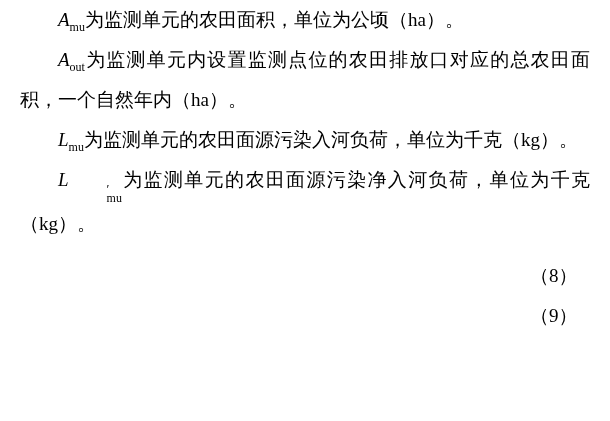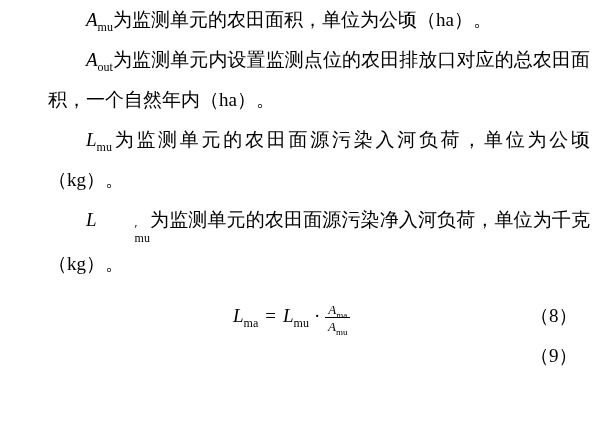--- a/index.html
+++ b/index.html
@@ -17,21 +17,21 @@
     left: 20px;
     top: 0;
     width: 570px;
     font-size: 19px;
   }
   .para {
     margin: 0;
     line-height: 40px;
     text-align: justify;
   }
-  .para.indent { text-indent: 2em; margin-left: 28px; }
+  .para.indent { text-indent: 2em; }
   .mvar i, .formula i { font-style: italic; font-family: "Liberation Serif", "DejaVu Serif", serif; }
   sub { font-size: 12px; line-height: 0; }
   
   .pstack {
     display: inline-flex;
     flex-direction: column;
     align-items: flex-start;
     vertical-align: -7px;
   }
   .pstack .pr { display: block; font-size: 13px; line-height: 9px; }
@@ -76,35 +76,34 @@
 
   <p class="para indent">
     <span class="mvar"><i>A</i><sub>mu</sub></span><span>为监测单元的农田面积，单位为公顷（ha）。</span>
   </p>
 
   <p class="para indent">
     <span class="mvar"><i>A</i><sub>out</sub></span><span>为监测单元内设置监测点位的农田排放口对应的总农田面积，一个自然年内（ha）。</span>
   </p>
 
   <p class="para indent">
-    <span class="mvar"><i>L</i><sub>mu</sub></span><span>为监测单元的农田面源污染入河负荷，单位为公顷（kg）。</span>
+    <span class="mvar"><i>L</i><sub>mu</sub></span><span>为监测单元的农田面源污染入河负荷，单位为千克（kg）。</span>
   </p>
 
   <p class="para indent">
     <span class="mvar"><i>L</i><span class="pstack">
           <span class="pr">′</span>
           <span class="sb">mu</span>
         </span></span><span>为监测单元的农田面源污染净入河负荷，单位为千克（kg）。</span>
   </p>
 
 
   <div class="equations">
 
     <div class="eq-row">
-      <span class="formula"><i>L</i><sub>ma</sub><span class="mo-eq">=</span><i>L</i><sub>mu</sub><span class="mo-dot">·</span><span class="frac"><span class="num"><i>A</i><sub>ma</sub></span><span class="den"><i>A</i><sub>mu</sub></span></span></span>
       <span class="eq-num">（8）</span>
     </div>
 
     <div class="eq-row">
 
       <span class="eq-num">（9）</span>
     </div>
 
   </div>
 

